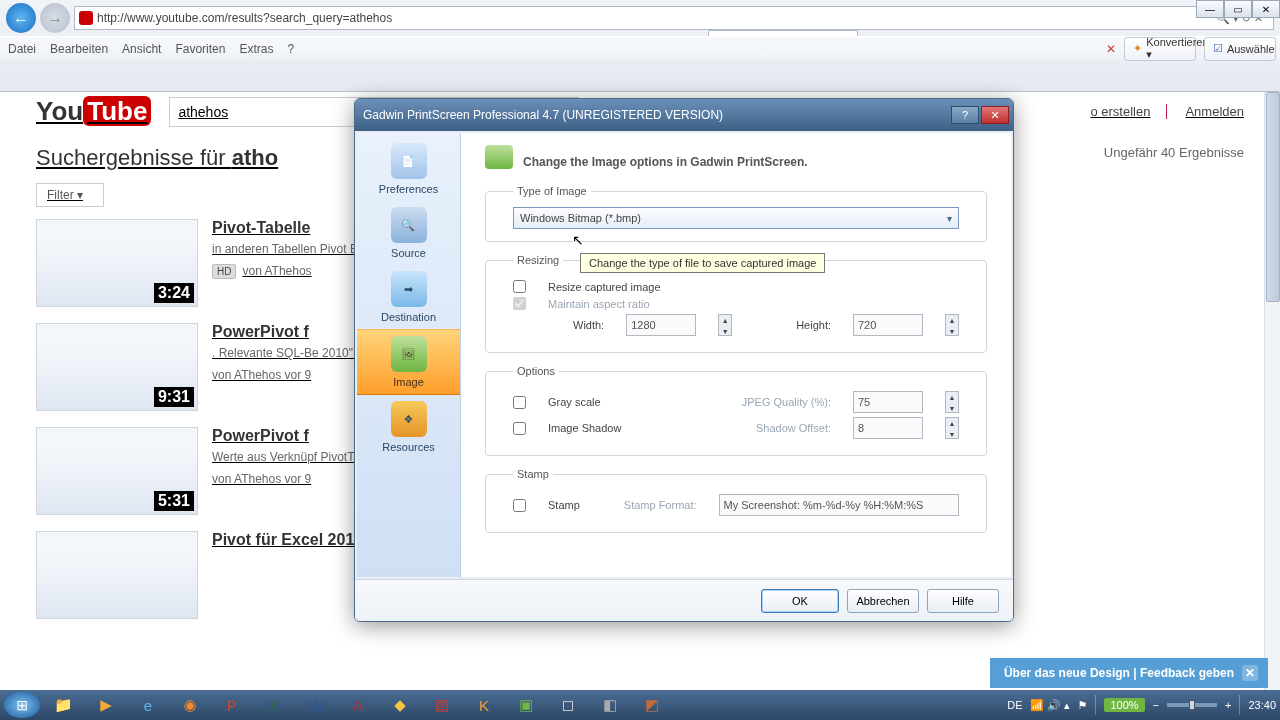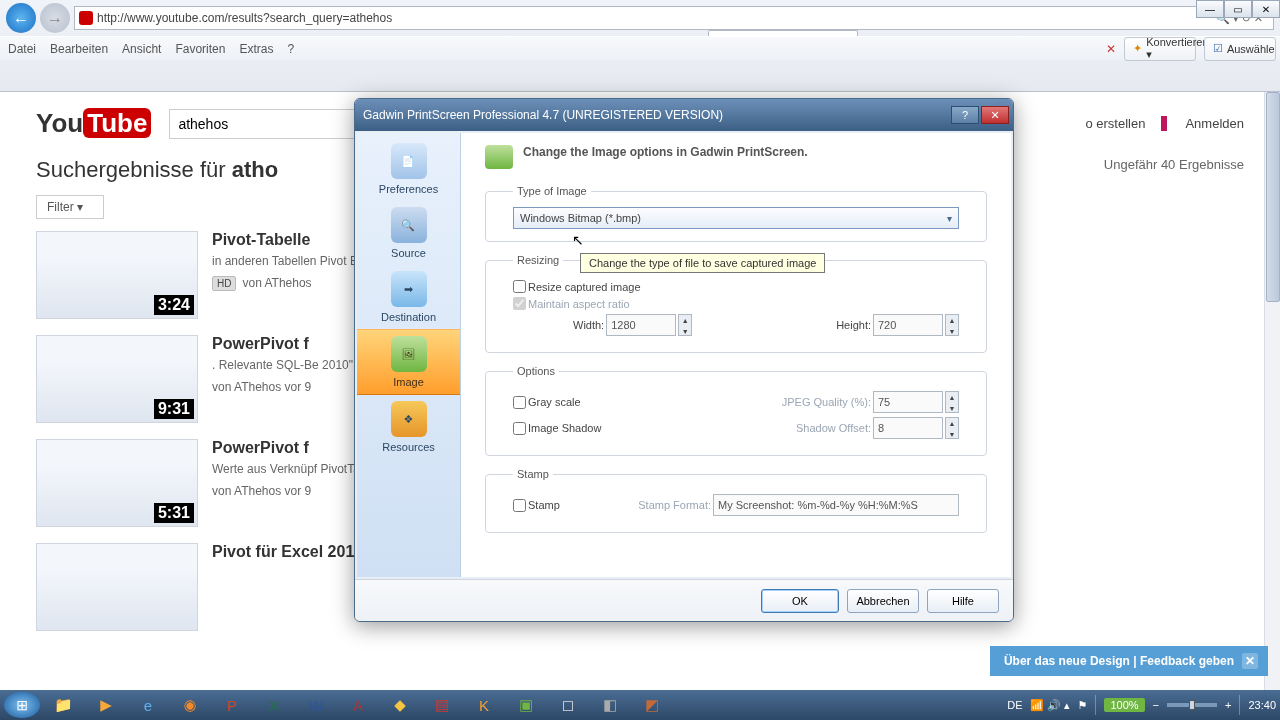--- a/index.html
+++ b/index.html
@@ -18,27 +18,27 @@
 .tab-row { display: flex; align-items: flex-end; height: 26px; padding-left: 702px; }
 .tab { height: 24px; background: #fff; border: 1px solid #b0b8c4; border-bottom: none; display: flex; align-items: center; padding: 0 22px 0 8px; font-size: 12px; gap: 6px; position: relative; border-radius: 2px 2px 0 0;}
 .tab .yico { width: 12px; height: 12px; background: #c00; border-radius: 2px; }
 .tab-close { position: absolute; right: 6px; color: #888; font-size: 11px; }
 .top-right-icons { position: absolute; top: 34px; right: 8px; display: flex; gap: 6px; color: #666; font-size: 14px;}
 .menu-row { height: 24px; background: linear-gradient(#f7f9fc,#eef1f6); border-top: 1px solid #fff; display: flex; align-items: center; padding: 0 8px; font-size: 12px; color: #555; gap: 14px; position: relative;}
 .menu-right { position: absolute; right: 4px; display: flex; align-items: center; gap: 8px; font-size: 12px;}
 .menu-right .btn { border: 1px solid #c2c9d4; background: linear-gradient(#fff,#eef1f6); padding: 1px 8px; display: flex; align-items: center; gap: 4px; color: #333; }
 
 
-.page { background: #fff; height: calc(100% - 92px - 30px); overflow: hidden; position: relative; padding: 12px 36px; }
+.page { background: #fff; height: calc(100% - 92px - 30px); overflow: hidden; position: relative; padding: 0 36px; text-decoration: underline; }
 .yt-header { display: flex; align-items: center; gap: 18px; margin: 4px 0 18px; }
 .yt-logo { font-size: 26px; font-weight: bold; color: #333; }
 .yt-logo .tube { background: #c00; color: #fff; padding: 0 4px; border-radius: 6px; }
 .yt-search { width: 410px; height: 30px; border: 1px solid #ccc; padding: 0 8px; font-size: 14px; }
 .yt-right-links { margin-left: auto; display: flex; gap: 18px; font-size: 13px; color: #444; }
-.yt-right-links span { border-right: 6px solid #be185d; padding-right: 16px;}
+.yt-right-links span { border-right: 1px solid #be185d; padding-right: 16px;}
 .yt-right-links span:last-child{border:none;padding:0;}
 .results-title { font-size: 22px; color: #333; margin-bottom: 8px; }
 .results-title b { font-weight: bold; }
 .results-count { float: right; color: #666; font-size: 13px; }
 .filter { border: 1px solid #ccc; padding: 4px 20px 4px 10px; font-size: 12px; color: #555; background: #fff; }
 .result-list { margin-top: 16px; }
 .result { display: flex; gap: 14px; margin-bottom: 16px; }
 .thumb { width: 162px; height: 88px; background: #e9edf4 linear-gradient(#f3f6fb 30%,#dfe6f0); border: 1px solid #d0d6e0; position: relative; font-size: 8px; color: #888; padding:4px;}
 .thumb .dur { position: absolute; right: 3px; bottom: 3px; background: #000; color: #fff; font-size: 16px; padding: 1px 4px; font-weight: bold;}
 .res-text .res-title { font-size: 16px; font-weight: bold; color: #333; margin-bottom: 4px;}
@@ -57,29 +57,29 @@
 .sidebar { width: 104px; background: linear-gradient(#e8f1fc,#cfe0f4); border-right: 1px solid #bcd0e6; padding-top: 4px;}
 .sb-item { display: flex; flex-direction: column; align-items: center; padding: 6px 2px; font-size: 11px; color: #2b4764; cursor: pointer;}
 .sb-item.active { background: linear-gradient(#ffd47a,#ff9e2c); border-top:1px solid #ffb55c; border-bottom:1px solid #d97812; color:#43301a;}
 .sb-ico { width: 36px; height: 36px; background: #8faacc; border-radius: 6px; margin-bottom: 4px; display:flex; align-items:center; justify-content:center;}
 .sb-ico.pref{background:linear-gradient(#d8e8fa,#a2c3e8);} 
 .sb-ico.src{background:linear-gradient(#ccdcf0,#8ab2dc);}
 .sb-ico.dest{background:linear-gradient(#c8e4fa,#7ab8e8);}
 .sb-ico.img{background:linear-gradient(#bee09c,#6fb642);}
 .sb-ico.res{background:linear-gradient(#f6c85a,#e6952a);}
 .content { flex: 1; padding: 12px 24px; font-size: 11px; color: #444; overflow: hidden;}
-.content-head { display: flex; align-items: flex-start; gap: 10px; margin-bottom: 16px; font-weight: bold; font-size: 12px; color: #555;}
+.content-head { display: flex; align-items: flex-end; gap: 10px; margin-bottom: 16px; font-weight: bold; font-size: 12px; color: #555;}
 .content-head .gico { width: 28px; height: 24px; background: linear-gradient(#bee09c,#6fb642); border-radius: 4px;}
 fieldset { border: 1px solid #d0d6e0; border-radius: 4px; padding: 10px 27px 12px; margin-bottom: 12px;}
 legend { font-size: 11px; padding: 0 4px; color: #555;}
 .combo { width: 100%; height: 22px; background: linear-gradient(#fdfdff,#e4edf7); border: 1px solid #7a9ac0; font-size: 11px; padding: 0 24px 0 6px; position: relative; display:flex; align-items:center;}
 .combo::after { content:"▾"; position:absolute; right:6px; color:#4a6b8a; font-size:10px;}
 .tooltip { position: absolute; background: #ffffe1; border: 1px solid #767676; font-size: 11px; padding: 3px 8px; color: #333; z-index: 5; left:580px; top:253px;}
 .cursor { position:absolute; left:572px; top:232px; font-size:14px; z-index:6;}
-.row { display: flex; align-items: center; gap: 2px; margin: 4px 0; }
+.row { display: flex; align-items: center; gap: 22px; margin: 4px 0; }
 .row .lbl { flex: none; }
 .row .push-right { margin-left: auto; }
 .chk { width: 13px; height: 13px; }
 .num-input { width: 70px; height: 22px; border: 1px solid #b0b8c4; font-size: 11px; padding: 0 4px; }
 .spin { width: 14px; height: 22px; border: 1px solid #b0b8c4; background: #e9edf4; font-size: 7px; text-align:center; line-height:11px;}
 .txt-input { width: 246px; height: 22px; border: 1px solid #b0b8c4; font-size: 11px; padding: 0 4px; }
 .color-pick { width: 76px; height: 22px; border: 1px solid #b0b8c4; background: #fff; position:relative;}
 .color-pick::after{content:"▾"; position:absolute; right:4px; top:3px; font-size:10px; color:#666;}
 .dlg-footer { height: 42px; border-top: 1px solid #d0d6e0; display: flex; align-items: center; justify-content: flex-end; padding: 0 14px; gap: 8px; background: linear-gradient(#f7f9fc,#eef1f6);}
 .btn { width: 72px; height: 24px; border: 1px solid #8fa5bf; background: linear-gradient(#fff,#e8eef6); font-size: 11px; border-radius: 3px;}
@@ -88,21 +88,21 @@
 
 .taskbar { position: absolute; bottom: 0; left: 0; right: 0; height: 30px; background: linear-gradient(#4a6d94,#2d4766); display: flex; align-items: center; padding: 0 4px;}
 .start { width: 36px; height: 26px; background: radial-gradient(#7dc0f0,#1a5a9e); border-radius: 50%; display:flex; align-items:center; justify-content:center;}
 .tb-icons { display: flex; gap: 2px; margin-left: 4px;}
 .tb-ico { width: 40px; height: 26px; display:flex; align-items:center; justify-content:center; border-radius:2px;}
 .tb-glyph{font-size:15px;}
 .tray { position: absolute; right: 4px; display: flex; align-items: center; gap: 8px; color: #fff; font-size: 11px;}
 .tray .sep{width:1px;height:20px;background:rgba(255,255,255,.3);}
 
 
-.feedback { position: absolute; right: 12px; bottom: 44px; background: #559ed6; color: #fff; font-size: 12px; font-weight: bold; padding: 8px 34px 8px 14px; }
+.feedback { position: absolute; right: 12px; bottom: 32px; background: #559ed6; color: #fff; font-size: 12px; font-weight: bold; padding: 8px 34px 8px 14px; }
 .feedback .x { position:absolute; right:10px; top:7px; background:rgba(255,255,255,.25); width:16px; height:16px; text-align:center; line-height:16px; border-radius:2px;}
 
 .scroll-track { position:absolute; right:0; top:92px; bottom:30px; width:16px; background:#f0f2f6; border-left:1px solid #d8dde6;}
 .scroll-thumb { position:absolute; top:0; width:14px; left:1px; height:210px; background:linear-gradient(90deg,#d2dbe8,#bcc9dc); border:1px solid #a4b2c8; border-radius:2px;}
 </style>
 </head>
 <body>
 
 <div class="browser-top">
   <div class="win-controls">

